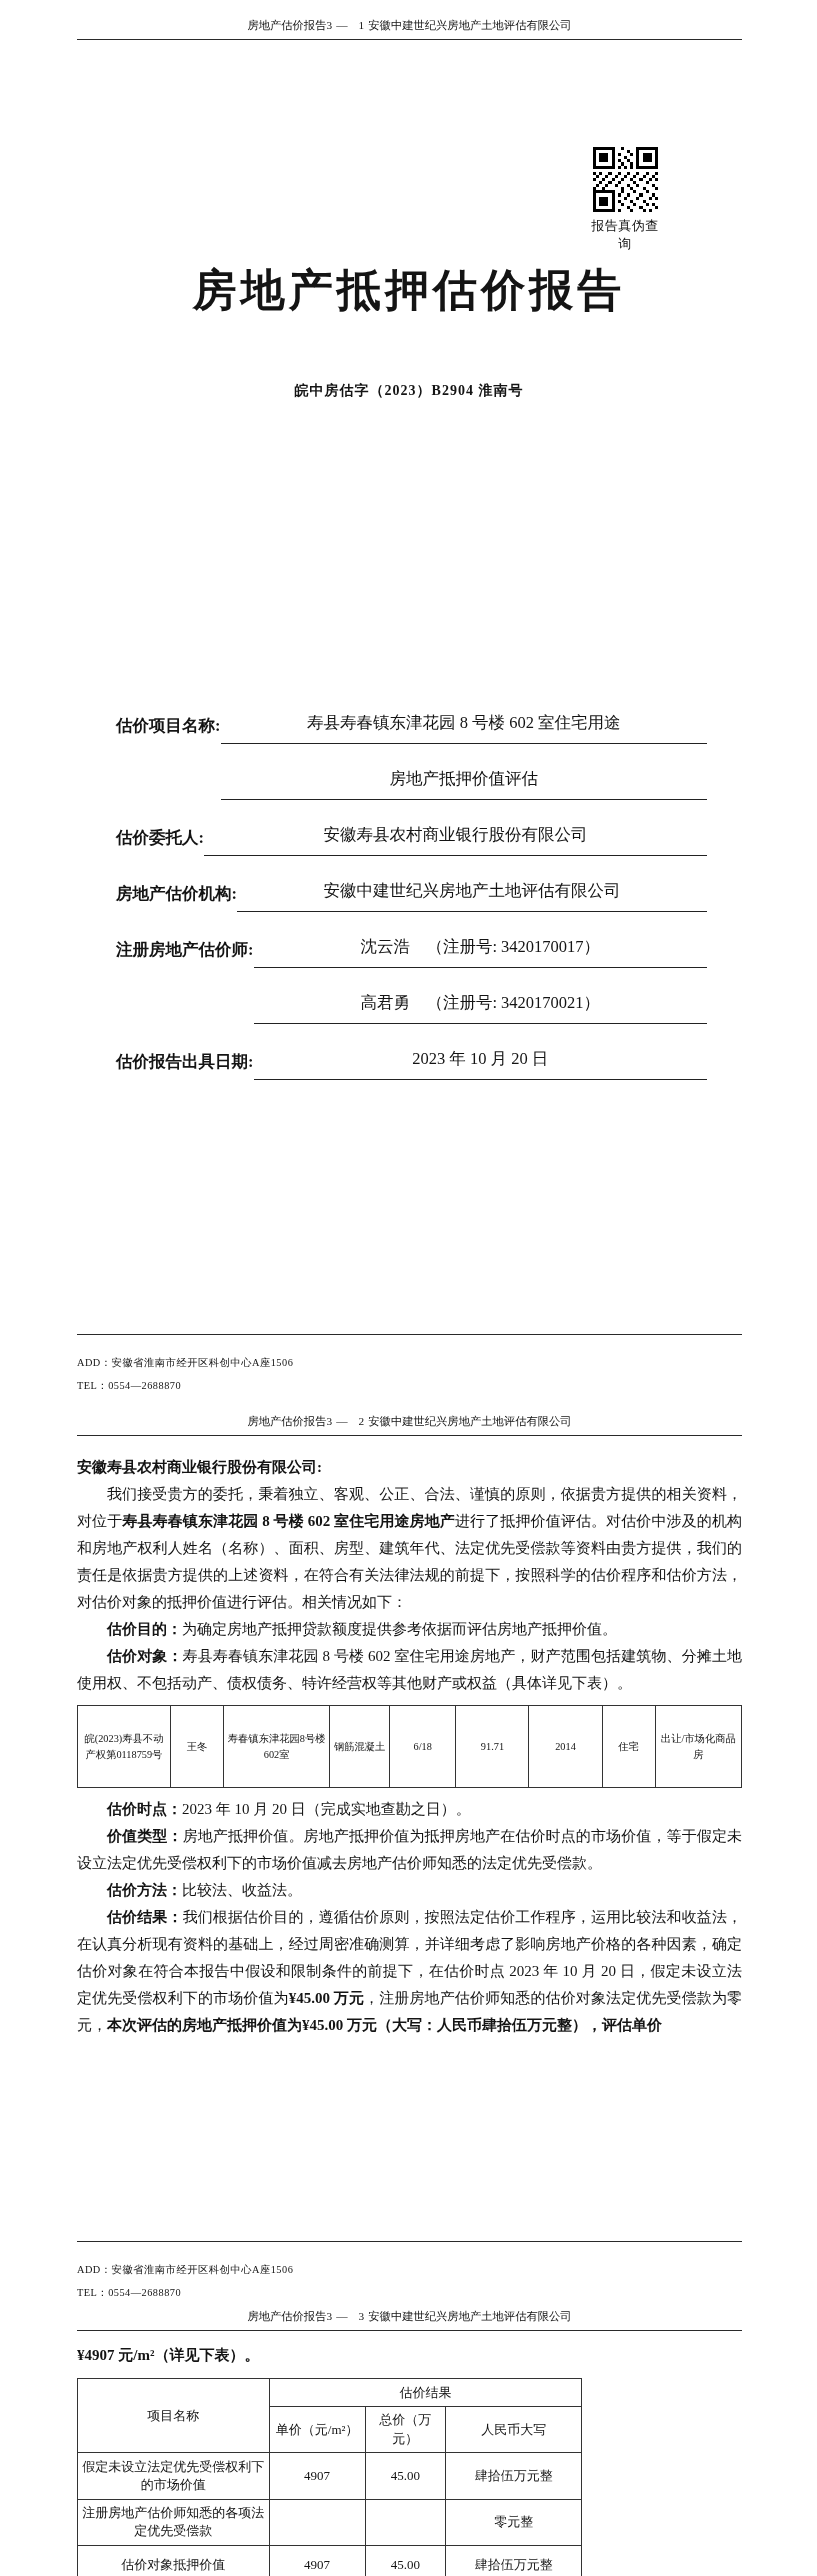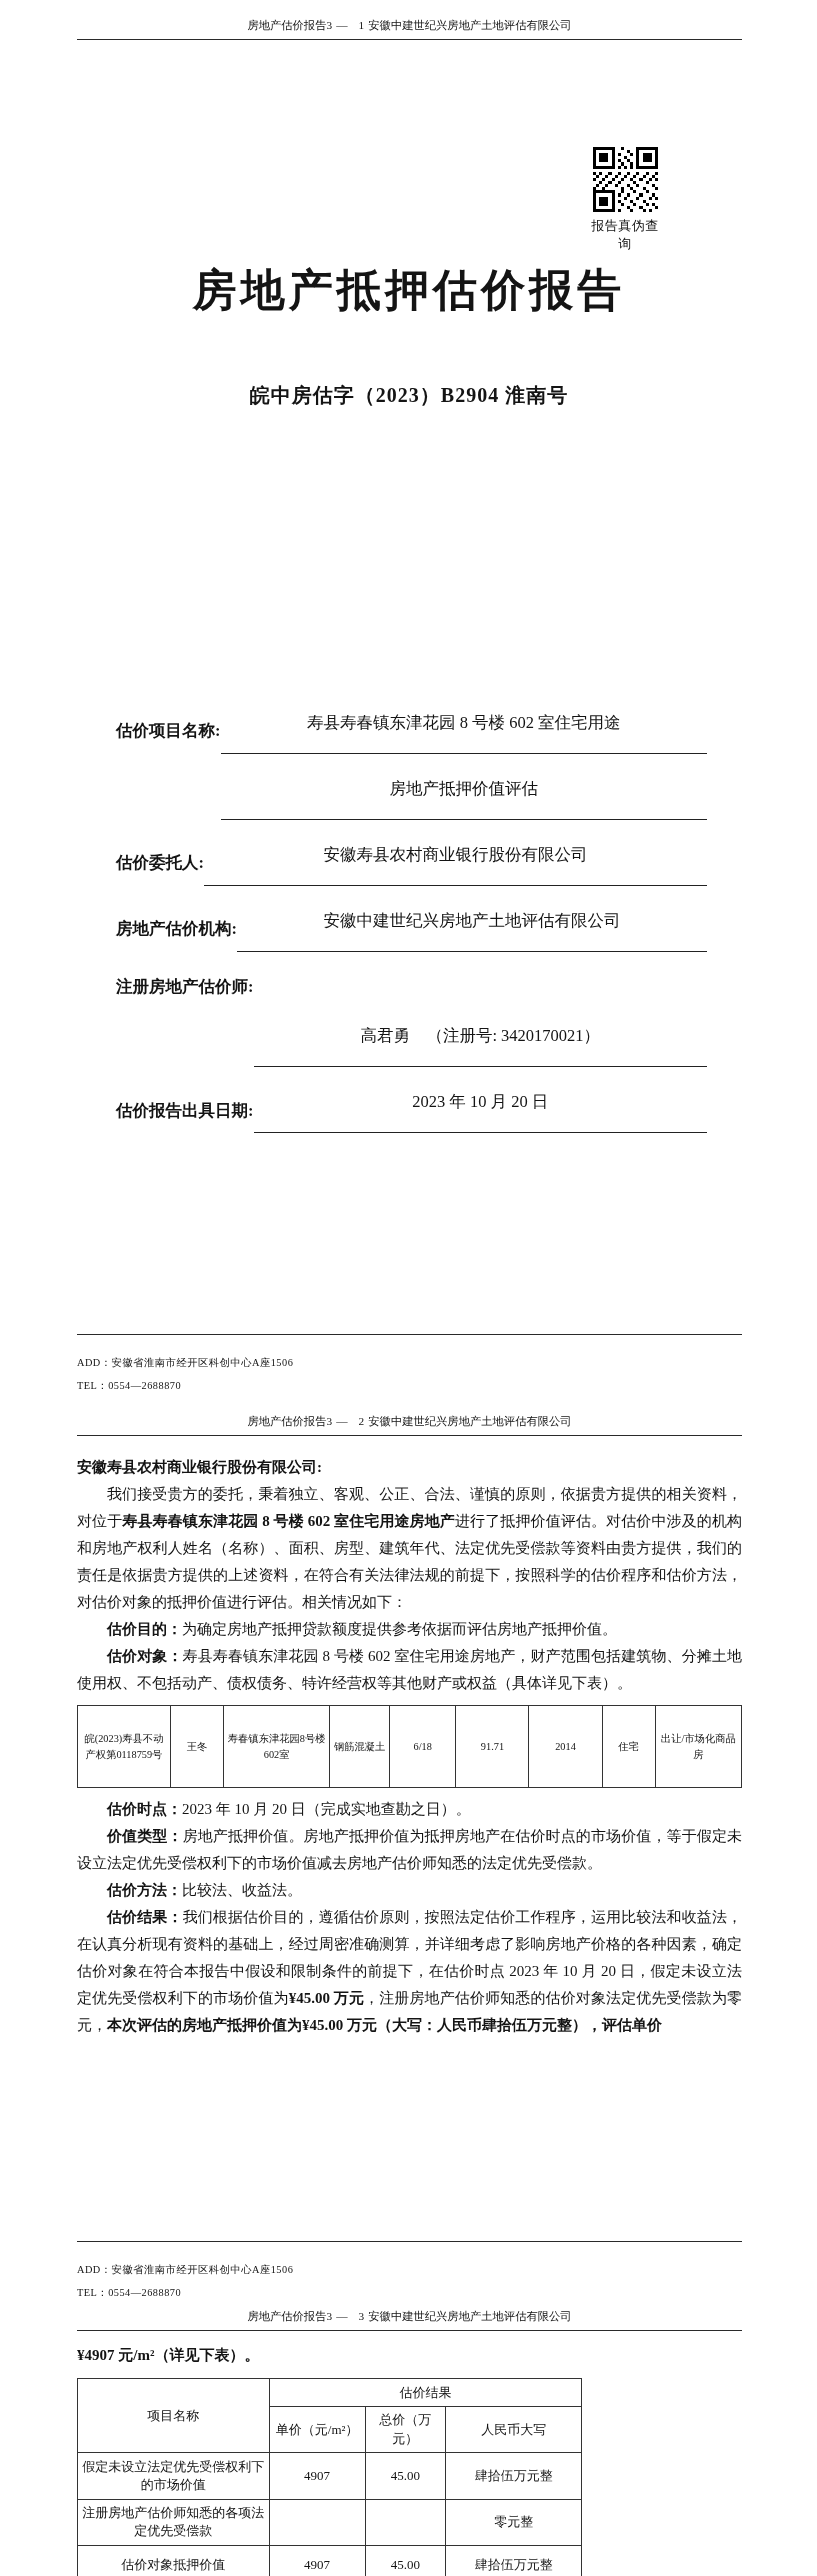--- a/index.html
+++ b/index.html
@@ -23,27 +23,27 @@
 
   
   .qr-wrap { position:absolute; left:591px; top:147px; width:68px; text-align:center; }
   .qr-cap { font-size:13px; margin-top:3.1px; letter-spacing:0.5px; }
   .title {
     position:absolute; top:261px; left:0; width:100%;
     text-align:center; font-size:44px; font-weight:bold; letter-spacing:4.1px;
   }
   .doc-no {
     position:absolute; top:382px; left:0; width:100%;
-    text-align:center; font-size:20px; font-weight:bold; letter-spacing:1px;
+    text-align:center; font-size:14px; font-weight:bold; letter-spacing:1px;
   }
   .fields { position:absolute; top:688px; left:116px; width:591px; font-size:16.5px; }
   .frow { display:flex; align-items:center; margin-bottom:13px; min-height:24px;margin-top:24px; }
   .flab { font-weight:bold; white-space:nowrap; padding-bottom:3.1px; }
   .ghost { visibility:hidden; }
-  .fval { flex:1; border-bottom:1px solid #222; text-align:center; padding-bottom:19px; }
+  .fval { flex:1; border-bottom:1px solid #222; text-align:center; padding-bottom:9px; }
 
   
   .p2 { position:absolute; top:1454px; left:77px; width:665px; font-size:15px; line-height:27px; }
   .p2 h2 { text-align:center; font-size:19.6px; font-weight:bold; letter-spacing:3.1px; line-height:1.25; margin-bottom:10.3px; }
   .addressee { font-weight:bold; }
   .para { text-indent:2em; text-align:justify; }
   table { border-collapse:collapse; }
   .t1 { width:100%; table-layout:fixed; margin:8.2px 0; }
   .t1 th,.t1 td {
     border:0.5px solid #333; text-align:center; vertical-align:middle;
@@ -98,20 +98,21 @@
     <div class="frow">
       <span class="flab">估价委托人:</span>
       <span class="fval">安徽寿县农村商业银行股份有限公司</span>
     </div>
     <div class="frow">
       <span class="flab">房地产估价机构:</span>
       <span class="fval">安徽中建世纪兴房地产土地评估有限公司</span>
     </div>
     <div class="frow">
       <span class="flab">注册房地产估价师:</span>
+      <span class="fval">沈云浩　（注册号: 3420170017）</span>
     </div>
     <div class="frow">
       <span class="flab ghost">注册房地产估价师:</span>
       <span class="fval">高君勇　（注册号: 3420170021）</span>
     </div>
     <div class="frow">
       <span class="flab">估价报告出具日期:</span>
       <span class="fval">2023 年 10 月 20 日</span>
     </div>
   </div>

